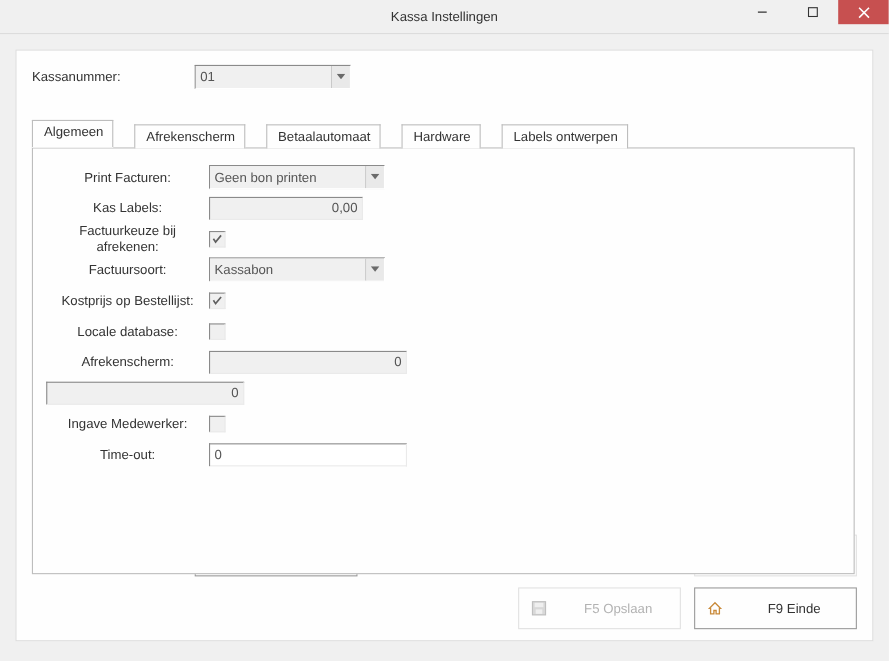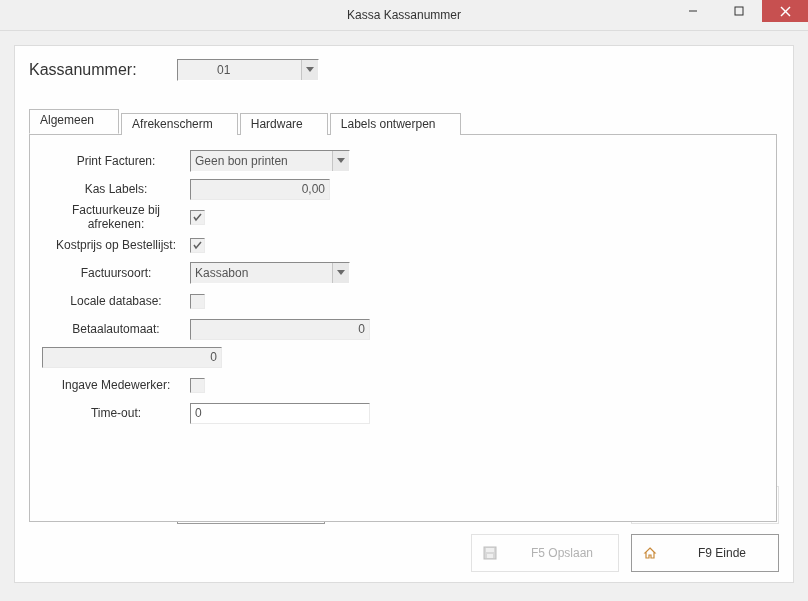--- a/index.html
+++ b/index.html
@@ -66,21 +66,21 @@
   }
   
   .row-top {
     display: flex;
     align-items: center;
     height: 28px;
   }
   .label-col {
     width: 148px;
     color: #333;
-    font-size: 16px;
+    font-size: 12px;
   }
   .combo {
     display: flex;
     align-items: stretch;
     height: 22px;
     border-top: 1px solid #8a8a8a;
     border-left: 1px solid #8a8a8a;
     border-right: 1px solid #fff;
     border-bottom: 1px solid #fff;
     box-sizing: border-box;
@@ -97,43 +97,43 @@
     font-size: 12px;
   }
   .combo .combo-btn {
     width: 16px;
     display: flex;
     align-items: center;
     justify-content: center;
     background: #e9e9e9;
   }
   .combo .combo-btn svg { display:block; }
-  .combo.k-top { width: 142px; padding-left: 35px; }
+  .combo.k-top { width: 142px; }
   .combo.k-form { width: 160px; }
 
   
   .tabs {
     margin-top: 28px;
     position: relative;
   }
   .tabstrip {
     display: flex;
     align-items: flex-end;
     height: 22px;
     position: relative;
     z-index: 2;
   }
   .tab {
     border: 1px solid #bdbdbd;
     border-bottom: none;
     background: #fefefe;
-    padding: 3px 24px 3px 10px;
-    font-size: 12px;
-    color: #333;
-    margin-right: 2px;
+    padding: 3px 8px 3px 10px;
+    font-size: 12px;
+    color: #333;
+    margin-right: 19px;
     position: relative;
     top: 1px;
     height: 15px;
     line-height: 15px;
   }
   .tab.active {
     background: #fefefe;
     top: 0;
     height: 17px;
     border-bottom: 1px solid #fefefe;
@@ -221,21 +221,21 @@
     background: #fefefe;
     color: #b2b2b2;
   }
   .spacer-left { width: 148px; }
   .flexgrow { flex: 1; }
 </style>
 </head>
 <body>
 
 <div class="titlebar">
-  <div class="title">Kassa Kassanummer</div>
+  <div class="title">Kassa Instellingen</div>
   <div class="win-controls">
     <div class="win-btn min">
       <svg width="10" height="10">
           <line x1="1" y1="5" x2="9" y2="5" stroke="#333" stroke-width="1"></line>
         </svg>
     </div>
     <div class="win-btn max">
       <svg width="10" height="10">
           <rect x="1" y="1" width="8" height="8" fill="none" stroke="#333" stroke-width="1"></rect>
         </svg>
@@ -261,20 +261,21 @@
               <polygon points="0,0 8,0 4,5" fill="#6a6a6a"></polygon>
             </svg>
         </div>
       </div>
     </div>
 
     <div class="tabs">
       <div class="tabstrip">
         <div class="tab active">Algemeen</div>
         <div class="tab">Afrekenscherm</div>
+        <div class="tab">Betaalautomaat</div>
         <div class="tab">Hardware</div>
         <div class="tab">Labels ontwerpen</div>
       </div>
       <div class="tabpage">
 
         <div class="form-row">
           <div class="form-label">Print Facturen:</div>
           <div class="combo k-form">
             <div class="combo-text">Geen bon printen</div>
             <div class="combo-btn">
@@ -295,47 +296,47 @@
         <div class="form-row">
           <div class="form-label">Factuurkeuze bij afrekenen:</div>
           <div class="checkbox">
             <svg width="11" height="11">
                 <polyline points="2,5 4,8 9,2" fill="none" stroke="#606060" stroke-width="1.5"></polyline>
               </svg>
           </div>
         </div>
 
         <div class="form-row">
-          <div class="form-label">Kostprijs op Bestellijst:</div>
-          <div class="checkbox">
-            <svg width="11" height="11">
-                <polyline points="2,5 4,8 9,2" fill="none" stroke="#606060" stroke-width="1.5"></polyline>
-              </svg>
-          </div>
-        </div>
-
-        <div class="form-row">
           <div class="form-label">Factuursoort:</div>
           <div class="combo k-form">
             <div class="combo-text">Kassabon</div>
             <div class="combo-btn">
               <svg width="8" height="6">
                   <polygon points="0,0 8,0 4,5" fill="#6a6a6a"></polygon>
                 </svg>
             </div>
           </div>
         </div>
 
         <div class="form-row">
+          <div class="form-label">Kostprijs op Bestellijst:</div>
+          <div class="checkbox">
+            <svg width="11" height="11">
+                <polyline points="2,5 4,8 9,2" fill="none" stroke="#606060" stroke-width="1.5"></polyline>
+              </svg>
+          </div>
+        </div>
+
+        <div class="form-row">
           <div class="form-label">Locale database:</div>
           <div class="checkbox"></div>
         </div>
 
         <div class="form-row">
-          <div class="form-label">Betaalautomaat:</div>
+          <div class="form-label">Afrekenscherm:</div>
           <div class="textbox right num">
             <span>0</span>
           </div>
         </div>
 
         <div class="form-row">
           <div class="textbox right num">
             <span>0</span>
           </div>
         </div>

